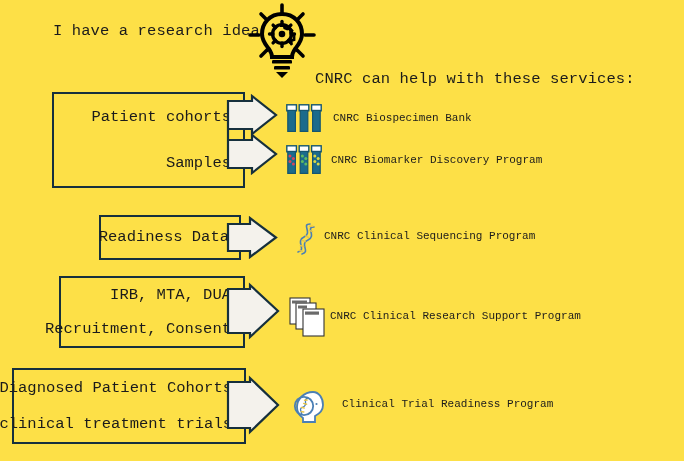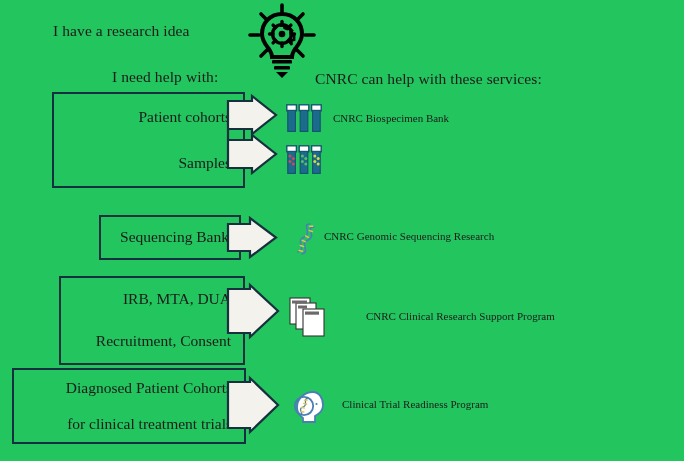--- a/index.html
+++ b/index.html
@@ -4,22 +4,22 @@
 <style>
   html, body {
     margin: 0;
     padding: 0;
     background: #f4f2ec;
   }
   #canvas {
     position: relative;
     width: 684px;
     height: 461px;
-    background: #22c55e;
-    font-family: Liberation Serif, serif;
+    background: #fde047;
+    font-family: Liberation Mono, monospace;
     color: #1a1a1a;
     overflow: hidden;
   }
   .abs { position: absolute; }
 
   
   .head-text {
     font-size: 15.5px;
     color: #1b1b1b;
     white-space: nowrap;
@@ -52,21 +52,21 @@
   .box-line {
     font-size: 15.5px;
     white-space: nowrap;
     color: #1b1b1b;
     line-height: 1.2;
   }
 
   
   #box-specimens { left: 52px; top: 92px; width: 193px; height: 96px; }
   #box-sequencing { left: 99px; top: 215px; width: 142px; height: 45px; }
-  #box-regulatory { left: 59px; top: 276px; width: 186px; height: 89px; }
+  #box-regulatory { left: 59px; top: 276px; width: 186px; height: 72px; }
   #box-trials { left: 12px; top: 368px; width: 234px; height: 76px; }
 
   #box-sequencing .box-lines { right: 10px; }
 
   
   .arrow-svg { position: absolute; overflow: visible; }
   #arrow-1 { left: 228px; top: 96px; }
   #arrow-2 { left: 228px; top: 215px; }
   #arrow-3 { left: 228px; top: 285px; }
   #arrow-4 { left: 228px; top: 378px; }
@@ -89,33 +89,32 @@
   #svc-biospecimen-icon { left: 286px; top: 104px; width: 36px; height: 29px; }
   #svc-biospecimen-label { left: 333px; top: 112px; }
 
   #svc-biomarker-icon { left: 286px; top: 145px; width: 36px; height: 31px; }
   #svc-biomarker-label { left: 331px; top: 154px; }
 
   #svc-genomic-icon { left: 291px; top: 221px; width: 30px; height: 34px; }
   #svc-genomic-label { left: 324px; top: 230px; }
 
   #svc-clinical-support-icon { left: 289px; top: 297px; width: 40px; height: 40px; }
-  #svc-clinical-support-label { left: 330px; top: 310px; margin-left: 36px; }
+  #svc-clinical-support-label { left: 330px; top: 310px; }
 
   #svc-trial-readiness-icon { left: 293px; top: 390px; width: 36px; height: 34px; }
   #svc-trial-readiness-label { left: 342px; top: 398px; }
 </style>
 </head>
 <body>
 
 <div id="canvas">
 
   <div class="abs head-text" id="idea-label">I have a research idea</div>
 
-  <div class="abs head-text" id="need-help-label">I need help with:</div>
 
   <div class="abs head-text" id="services-label">CNRC can help with these services:</div>
 
   <svg class="abs" id="bulb-icon" viewBox="0 0 72 76">
     <g fill="none" stroke="#000" stroke-width="3.6" stroke-linecap="round">
       <line x1="36" y1="3" x2="36" y2="11"></line>
       <line x1="15" y1="12" x2="21" y2="18"></line>
       <line x1="57" y1="12" x2="51" y2="18"></line>
       <line x1="4" y1="33" x2="13" y2="33"></line>
       <line x1="68" y1="33" x2="59" y2="33"></line>
@@ -191,24 +190,25 @@
       <rect x="25.6" y="0.8" width="9.6" height="6" fill="#ffffff" stroke="#15556f" stroke-width="1.4"></rect>
       <rect x="26.6" y="6.4" width="7.6" height="22" fill="#1b6b8c" stroke="#15556f" stroke-width="1.2"></rect>
       <g fill="#d8d845">
         <circle cx="28.8" cy="11" r="1.5"></circle>
           <circle cx="32.2" cy="13.6" r="1.5"></circle>
         <circle cx="28.8" cy="16.4" r="1.5"></circle>
           <circle cx="32.2" cy="19" r="1.5"></circle>
       </g>
     </g>
   </svg>
+  <div class="abs svc-label" id="svc-biomarker-label">CNRC Biomarker Discovery Program</div>
 
   <div class="abs group-box" id="box-sequencing">
     <div class="box-lines">
-      <div class="box-line">Sequencing Bank</div>
+      <div class="box-line">Readiness Data</div>
     </div>
   </div>
 
   <svg class="arrow-svg" id="arrow-2" width="66" height="46" viewBox="0 0 66 46">
     <path class="arrow-path" d="M 0 9 L 22 9 L 22 3 L 48 22.5 L 22 42 L 22 36 L 0 36 Z"></path>
   </svg>
 
   <svg class="abs svc-icon" id="svc-genomic-icon" viewBox="0 0 30 34">
     <g fill="none" stroke="#4a7fb5" stroke-width="1.6" stroke-linecap="round">
       <path d="M19 3 C10 3 22 12 13 16 C4 20 16 29 7 31"></path>
@@ -216,21 +216,21 @@
     </g>
     <g stroke="#e8c547" stroke-width="1.5" stroke-linecap="round">
       <line x1="18.6" y1="5.2" x2="21.8" y2="5.2"></line>
       <line x1="18.2" y1="9.4" x2="21.4" y2="10.6"></line>
       <line x1="14.6" y1="14.8" x2="17.4" y2="16.4"></line>
       <line x1="11.2" y1="19.4" x2="14.2" y2="20.6"></line>
       <line x1="9.4" y1="24.6" x2="12.6" y2="25.4"></line>
       <line x1="8.2" y1="29.6" x2="11.4" y2="30.2"></line>
     </g>
   </svg>
-  <div class="abs svc-label" id="svc-genomic-label">CNRC Genomic Sequencing Research</div>
+  <div class="abs svc-label" id="svc-genomic-label">CNRC Clinical Sequencing Program</div>
 
   <div class="abs group-box" id="box-regulatory">
     <div class="box-lines">
       <div class="box-line">IRB,  MTA, DUA</div>
       <div class="box-line">Recruitment, Consent</div>
     </div>
   </div>
 
   <svg class="arrow-svg" id="arrow-3" width="66" height="56" viewBox="0 0 66 56">
     <path class="arrow-path" d="M 0 4 L 22 4 L 22 0 L 50 26 L 22 52 L 22 48 L 0 48 Z"></path>

